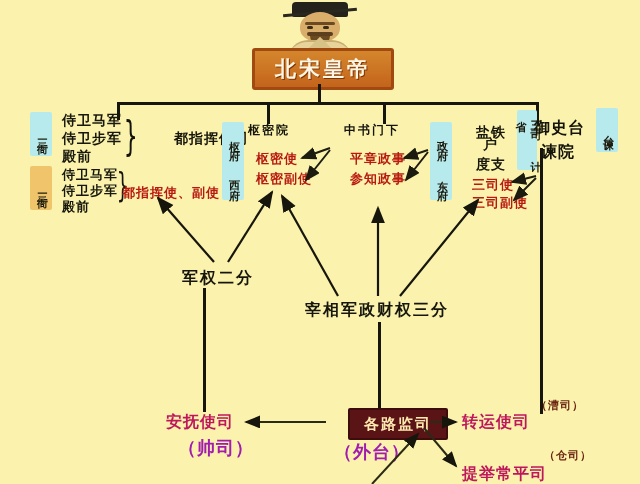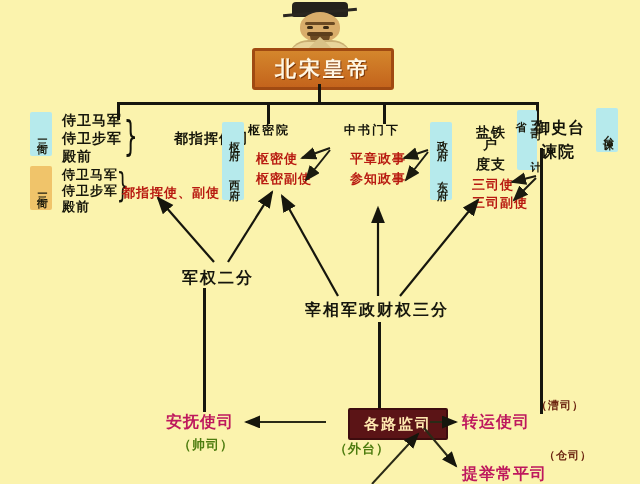--- a/index.html
+++ b/index.html
@@ -61,21 +61,21 @@
   
   .annot{position:absolute;color:#16160d;font-weight:bold;font-size:16px;letter-spacing:2px;white-space:nowrap;}
 
   
   .dark-box{
     position:absolute;background:#5b1416;border:2px solid #3d0c0e;border-radius:2px;
     color:#ffe9b0;font-weight:bold;font-size:15px;letter-spacing:2px;
     display:flex;align-items:center;justify-content:center;
   }
   .bot-red{position:absolute;color:#be185d;font-weight:bold;font-size:16px;letter-spacing:1px;white-space:nowrap;}
-  .paren{position:absolute;color:#4d7c0f;font-weight:bold;font-size:13px;letter-spacing:1px;white-space:nowrap;}
+  .paren{position:absolute;color:#a21caf;font-weight:bold;font-size:18px;letter-spacing:1px;white-space:nowrap;}
   .paren.rd{color:#6b2410;margin-left:16px;}
 
   svg.ov{position:absolute;left:0;top:0;width:640px;height:484px;pointer-events:none;}
 </style>
 </head>
 <body>
 
 <div id="stage">
 
   <div id="emperor-wrap">

